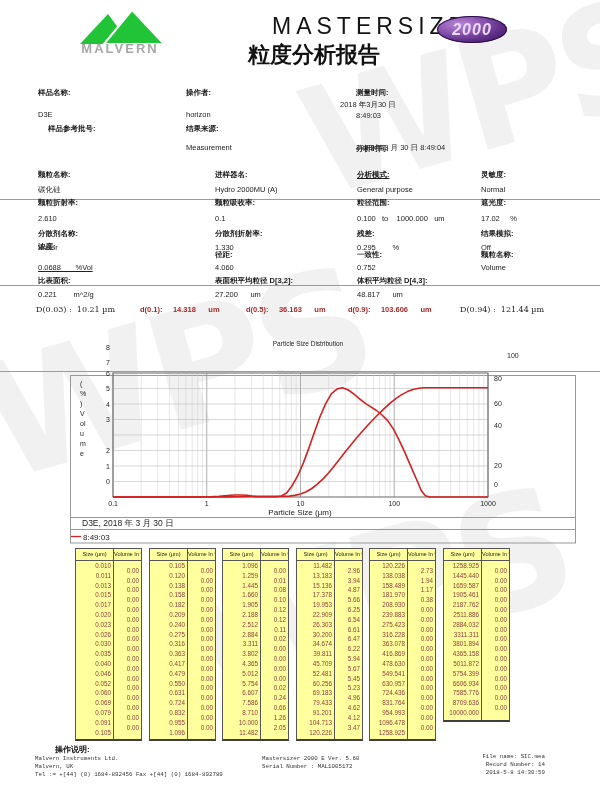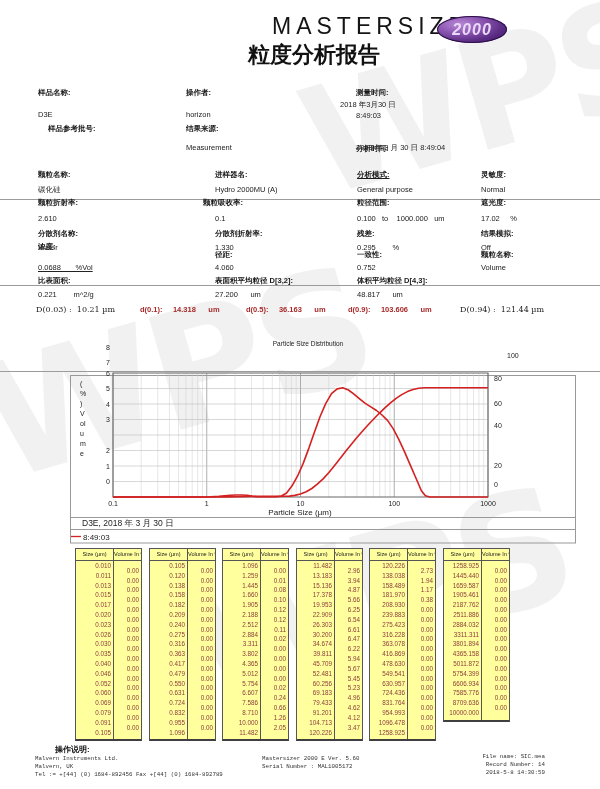--- a/index.html
+++ b/index.html
@@ -47,20 +47,27 @@
 </style>
 </head>
 <body>
 
 <div class="page" id="page">
 
   <span class="wm" style="left:300px;top:10px;font-size:150px;transform:rotate(-16deg);">WPS</span>
   <span class="wm" style="left:-20px;top:280px;font-size:160px;transform:rotate(-16deg);">WPS</span>
   <span class="wm" style="left:180px;top:500px;font-size:160px;transform:rotate(-16deg);">WPS</span>
 
+  <div class="logo">
+    <svg width="104" height="40">
+      <polygon points="12,38 40,8 62,38" fill="#21c437"></polygon>
+      <polygon points="36,38 64,4 96,38" fill="#21c437" stroke="#ffffff" stroke-width="2"></polygon>
+    </svg>
+    <div class="logo-text">MALVERN</div>
+  </div>
   <div class="product">MASTERSIZER</div>
   <div class="badge">2000</div>
   <div class="report-title">粒度分析报告</div>
 
   <div class="sep" style="top:199px;"></div>
   <div class="sep" style="top:285px;"></div>
   <div class="sep" style="top:371px;"></div>
 
   <div id="info-area"></div>
   <div id="params-area"></div>
@@ -455,21 +462,21 @@
     <div class="lbl" style="left: 38px; top: 170px;">颗粒名称:</div>
     <div class="val" style="left: 38px; top: 185px;">碳化硅</div>
     <div class="lbl" style="left: 215px; top: 170px;">进样器名:</div>
     <div class="val" style="left: 215px; top: 185px;">Hydro 2000MU (A)</div>
     <div class="lbl" style="left: 357px; top: 170px; text-decoration: underline;">分析模式:</div>
     <div class="val" style="left: 357px; top: 185px;">General purpose</div>
     <div class="lbl" style="left: 481px; top: 170px;">灵敏度:</div>
     <div class="val" style="left: 481px; top: 185px;">Normal</div>
     <div class="lbl" style="left: 38px; top: 198px;">颗粒折射率:</div>
     <div class="val" style="left: 38px; top: 214px;">2.610</div>
-    <div class="lbl" style="left: 203px; top: 198px;">颗粒吸收率:</div>
+    <div class="lbl" style="left: 215px; top: 198px;">颗粒吸收率:</div>
     <div class="val" style="left: 215px; top: 214px;">0.1</div>
     <div class="lbl" style="left: 357px; top: 198px;">粒径范围:</div>
     <div class="val" style="left: 357px; top: 214px;">0.100   to    1000.000   um</div>
     <div class="lbl" style="left: 481px; top: 198px;">遮光度:</div>
     <div class="val" style="left: 481px; top: 214px;">17.02     %</div>
     <div class="lbl" style="left: 38px; top: 229px;">分散剂名称:</div>
     <div class="val" style="left: 38px; top: 243px;">Water</div>
     <div class="lbl" style="left: 215px; top: 229px;">分散剂折射率:</div>
     <div class="val" style="left: 215px; top: 243px;">1.330</div>
     <div class="lbl" style="left: 357px; top: 229px;">残差:</div>

